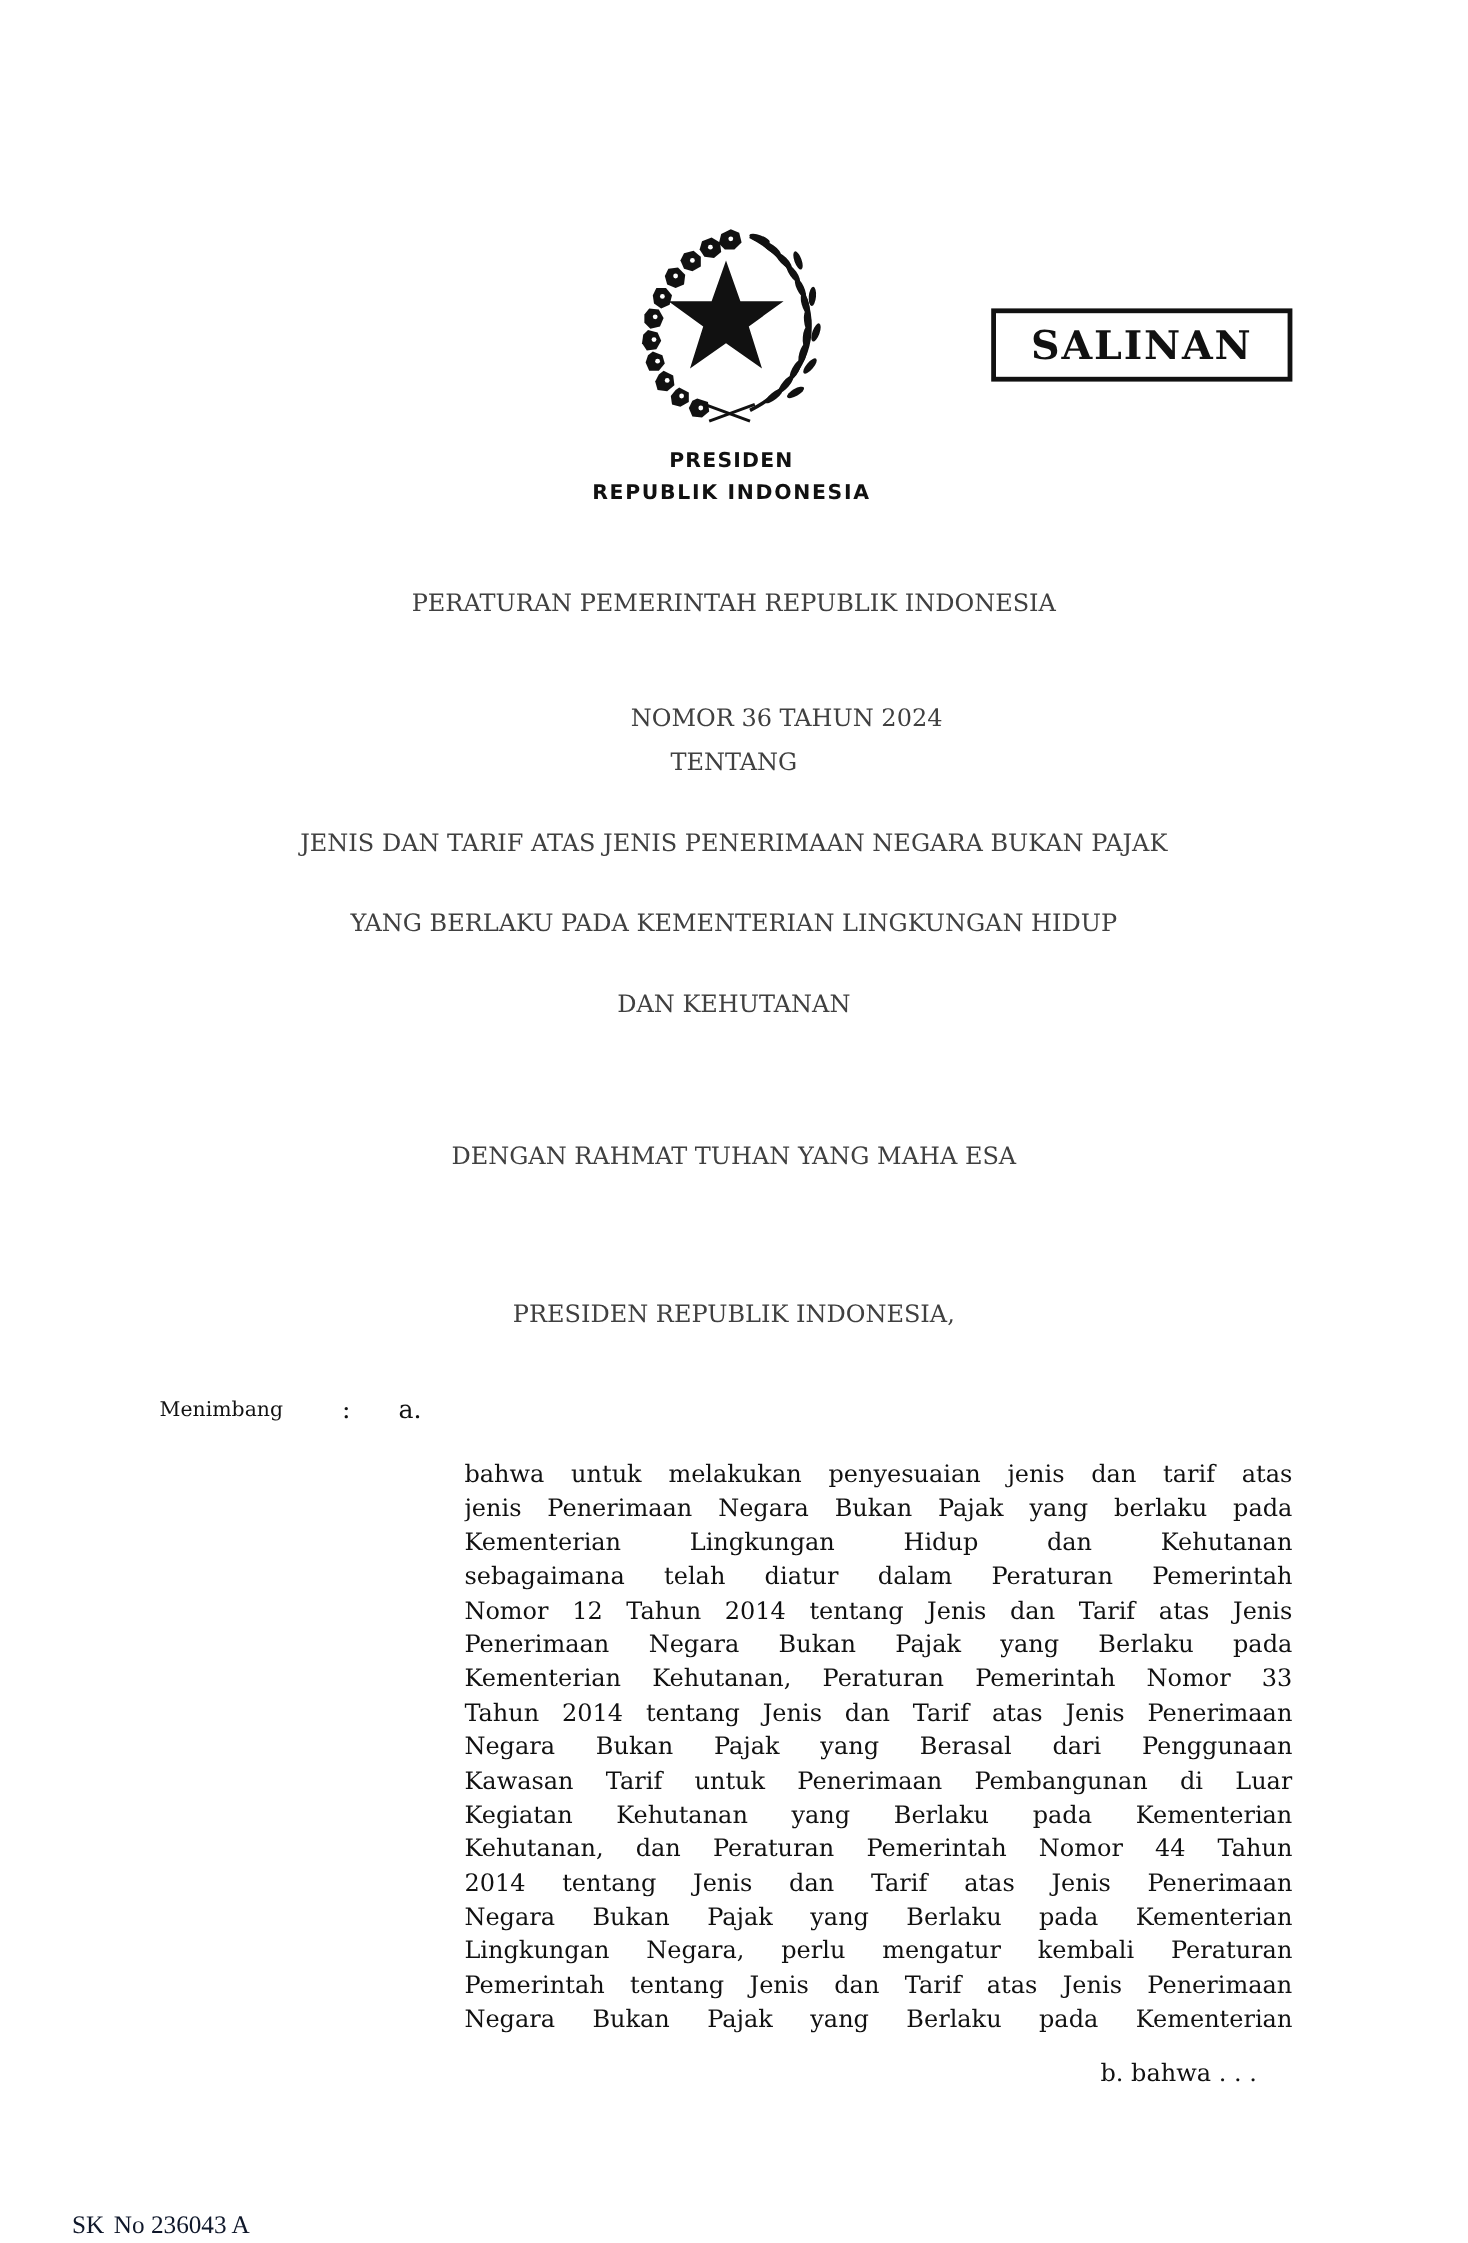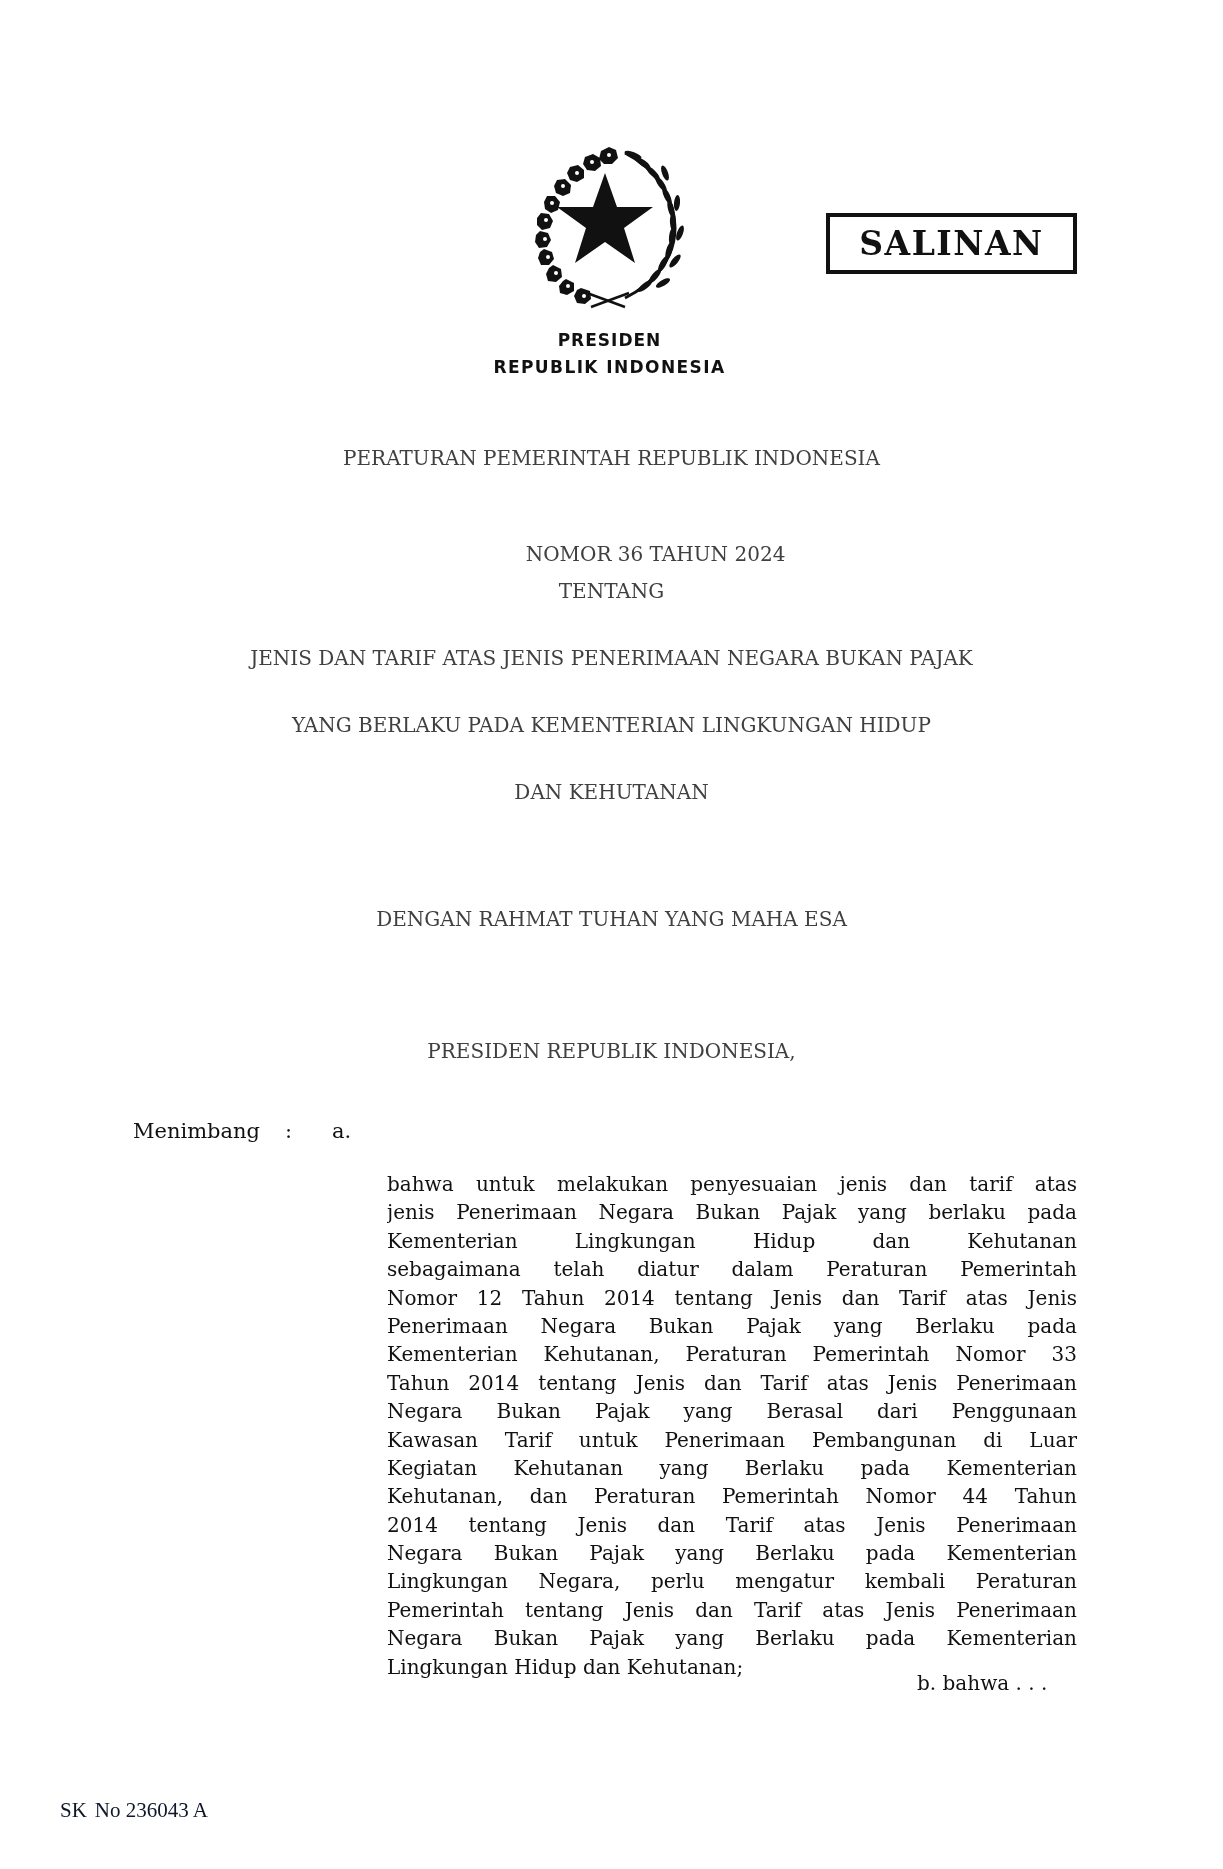--- a/index.html
+++ b/index.html
@@ -8,21 +8,21 @@
       background: #ffffff;
     }
     body {
       width: 1223px;
       height: 1869px;
       position: relative;
       overflow: hidden;
       color: #111111;
       font-family: "DejaVu Serif", "Liberation Serif", serif;
     }
-    .abs { position: absolute; }
+    .abs { position: absolute; margin-top: 44px; }
 
     
     .emblem {
       left: 525px;
       top: 143px;
       width: 166px;
       height: 166px;
     }
     .emblem svg { width: 100%; height: 100%; display: block; }
 
@@ -76,21 +76,21 @@
     .h5 { top: 713px; }
     .h6 { top: 780px; }
     .h7 { top: 907px; }
     .h8 { top: 1039px; }
 
     
     .considering-label {
       left: 133px;
       top: 1117px;
       font-family: "DejaVu Serif", "Liberation Serif", serif;
-      font-size: 21px;
+      font-size: 17px;
       line-height: 28.4px;
     }
     .considering-colon {
       left: 285px;
       top: 1117px;
       font-size: 21px;
       line-height: 28.4px;
     }
     .item-marker {
       left: 332px;
@@ -410,19 +410,18 @@
       <span class="jline">
         <span>Negara</span>
         <span>Bukan</span>
         <span>Pajak</span>
         <span>yang</span>
         <span>Berlaku</span>
         <span>pada</span>
         <span>Kementerian</span>
       </span>
     </span>
-  <span class="body-line last">Lingkungan Hidup dan Kehutanan;</span>
 </div>
 
 <div class="abs continuation">b. bahwa . . .</div>
 <div class="abs sk-number">
   <span>SK</span><span class="gap"></span><span>No 236043 A</span>
 </div>
 
 </body></html>

